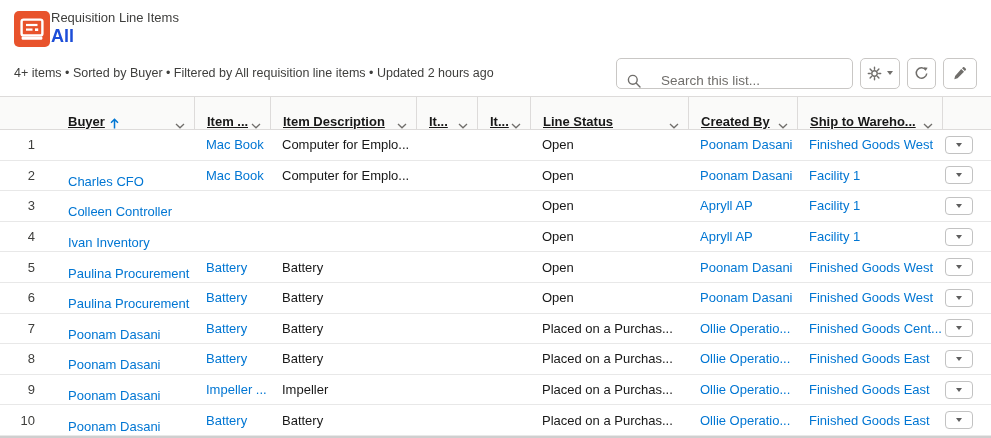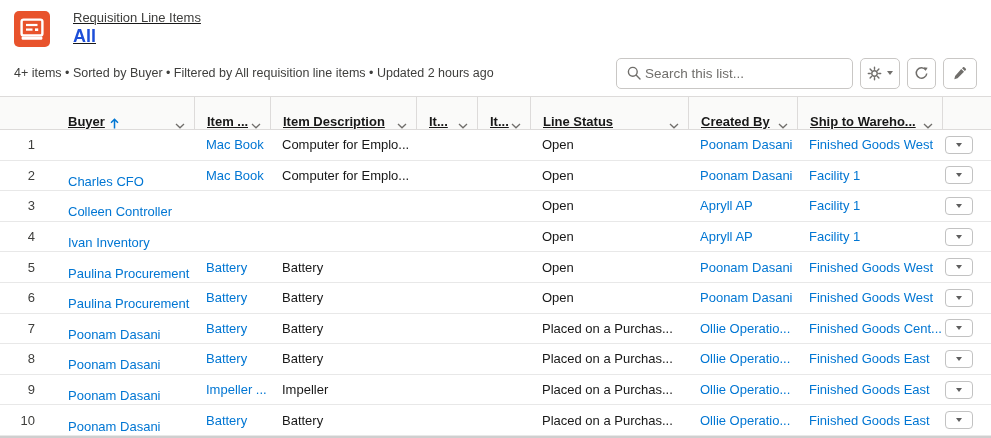--- a/index.html
+++ b/index.html
@@ -9,29 +9,29 @@
   *{box-sizing:border-box;margin:0;padding:0;}
   html,body{width:991px;height:438px;overflow:hidden;}
   body{
     font-family:"Liberation Sans","DejaVu Sans",sans-serif;
     background:#fff;color:var(--text);font-size:13px;
   }
   
   .page-header{height:96px;padding:9px 14px 0;background:#fff;}
   .title-row{display:flex;align-items:center;height:40px;}
   .entity-icon{width:36px;height:36px;flex:0 0 36px;}
-  .titles{margin-left:23px;line-height:1.15;text-decoration:underline;}
+  .titles{margin-left:1px;line-height:1.15;}
   .entity-label{font-size:13px;color:var(--muted);}
   .view-title{font-size:18px;font-weight:700;color:#1d4ed8;}
   .toolbar-row{display:flex;align-items:center;justify-content:space-between;margin-top:7px;height:34px;}
   .status-line{font-size:12.5px;color:var(--muted);white-space:nowrap;}
   .toolbar-actions{display:flex;align-items:center;gap:7px;}
   .search-box{
     width:237px;height:31px;border:1px solid #C9C7C5;border-radius:5px;background:#fff;
-    display:flex;align-items:center;padding:12px 10px;gap:4px;
+    display:flex;align-items:flex-end;padding:0 10px;gap:20px;
   }
   .search-box input{
     border:none;outline:none;flex:1;font-size:13.5px;color:var(--text);
     font-family:inherit;background:transparent;
   }
   .search-box input::placeholder{color:#706E6B;}
   .tb-btn{
     height:31px;border:1px solid #C9C7C5;border-radius:5px;background:#fff;
     display:flex;align-items:center;justify-content:center;gap:5px;cursor:pointer;
   }

